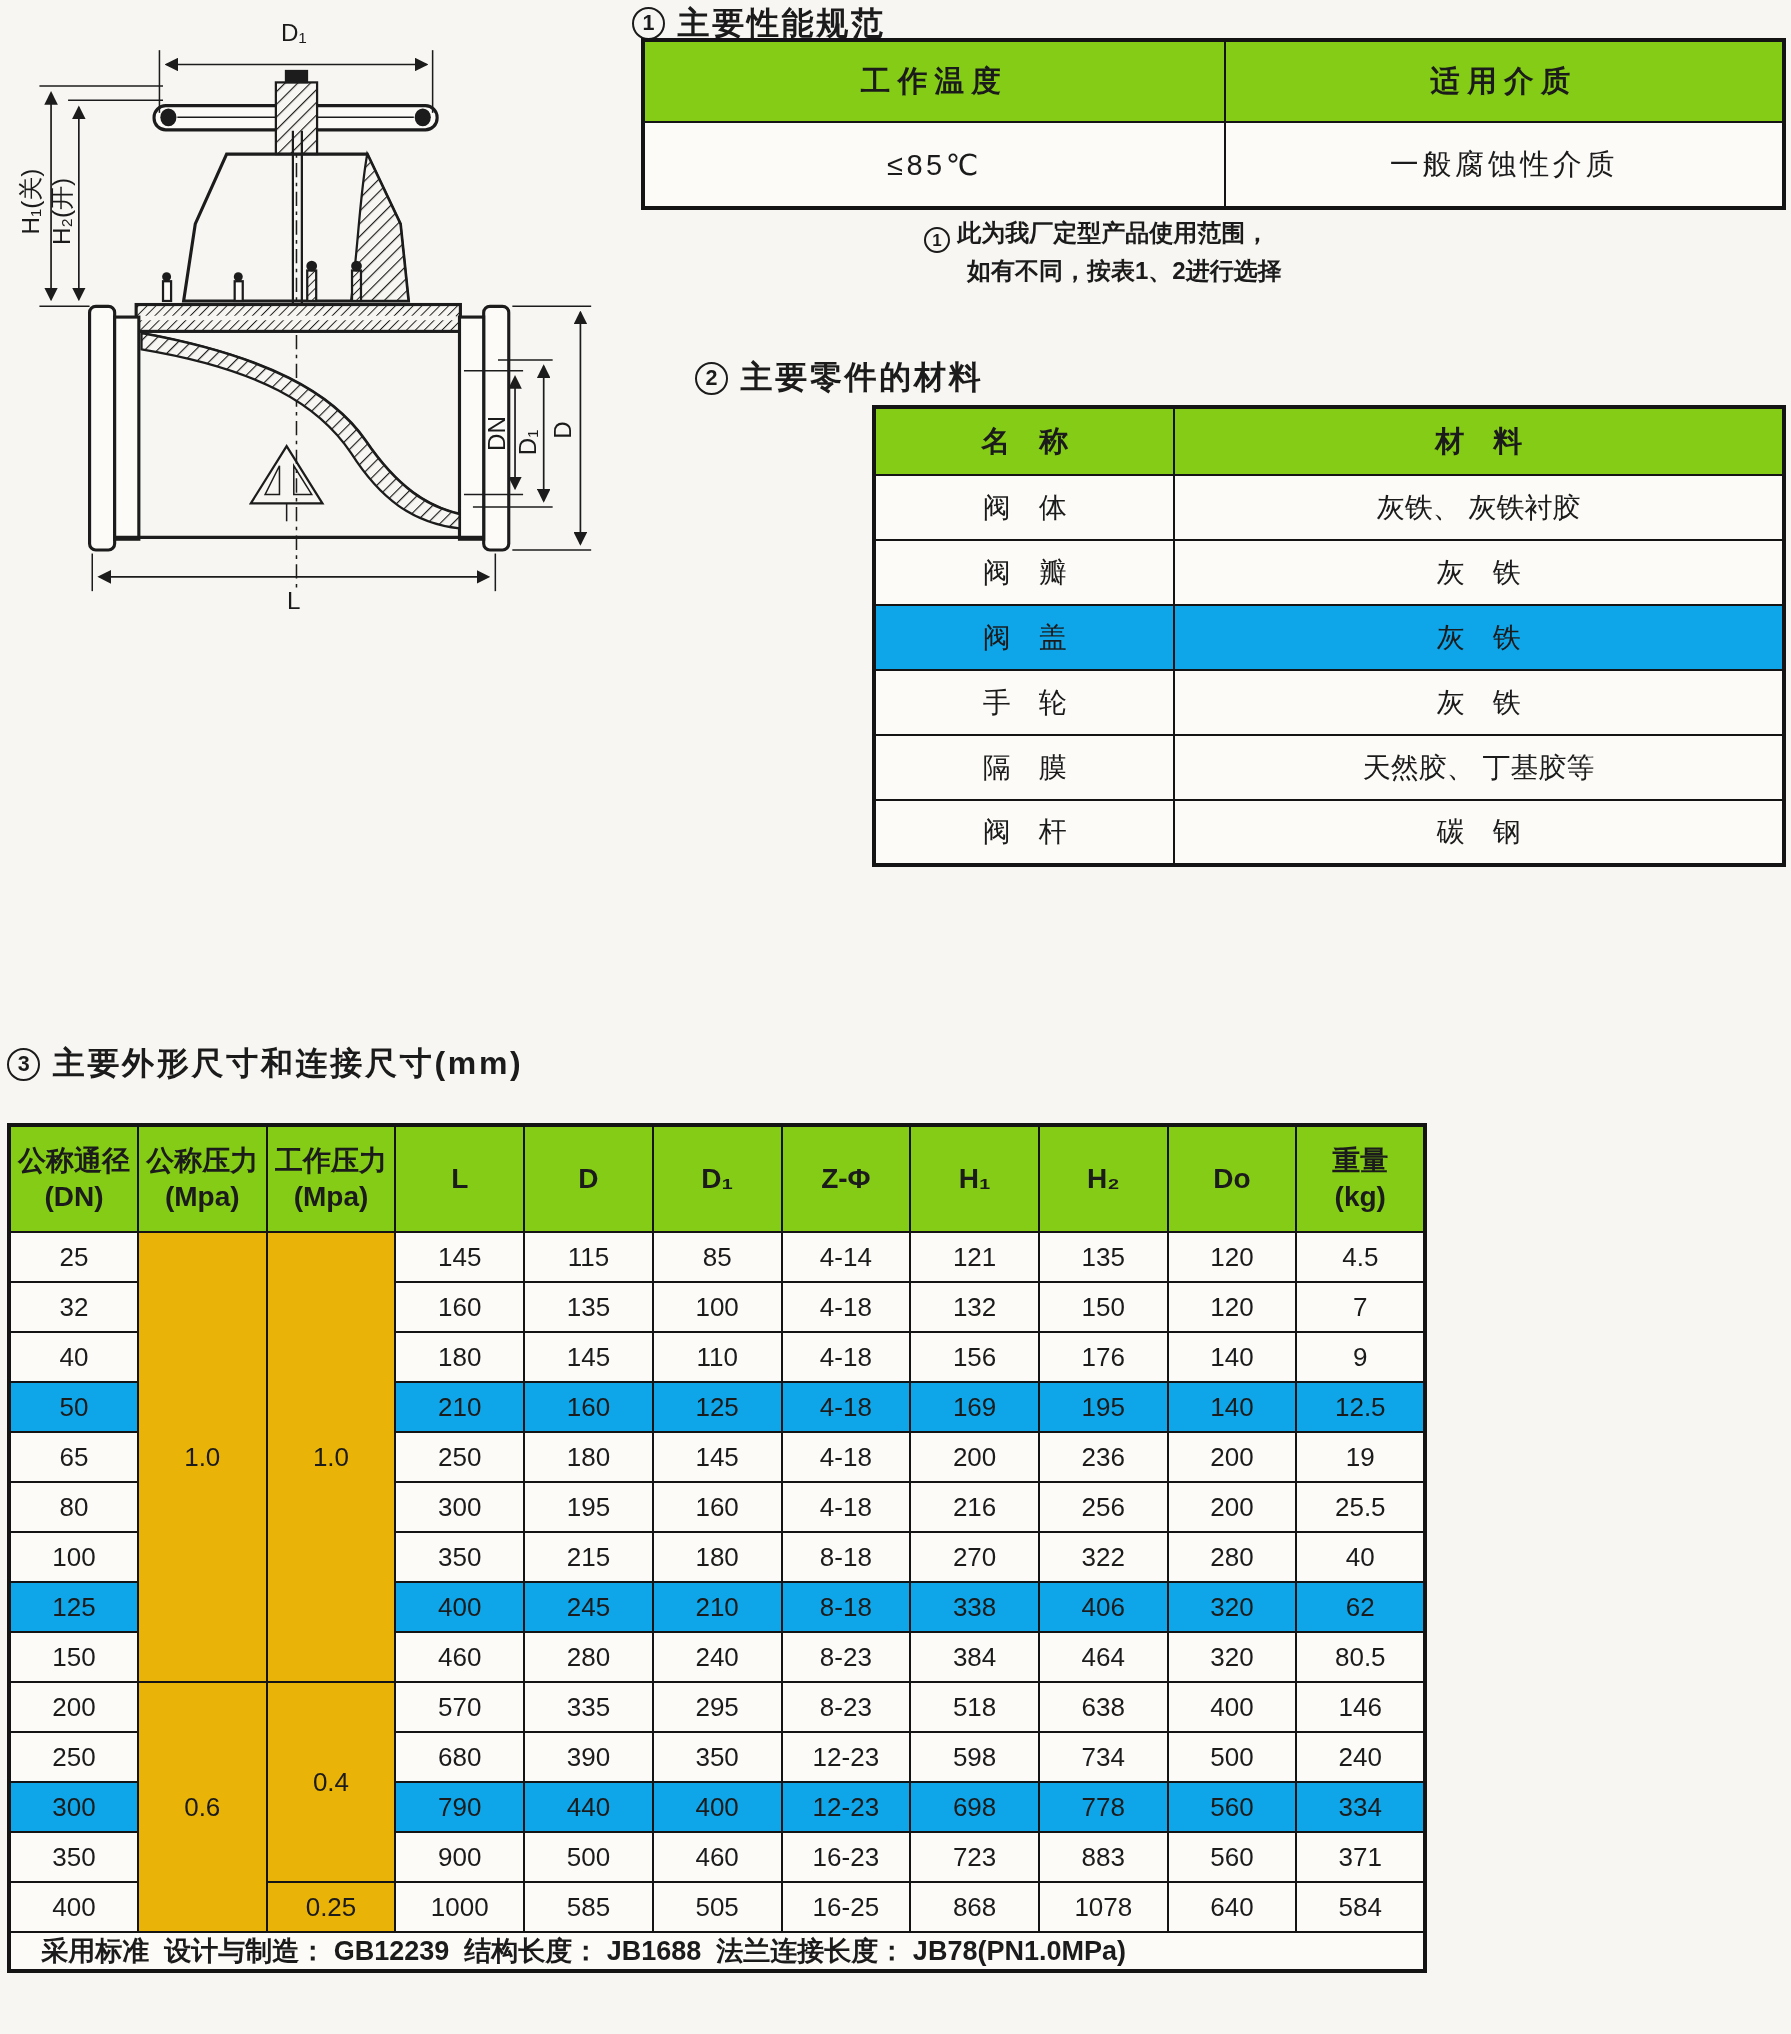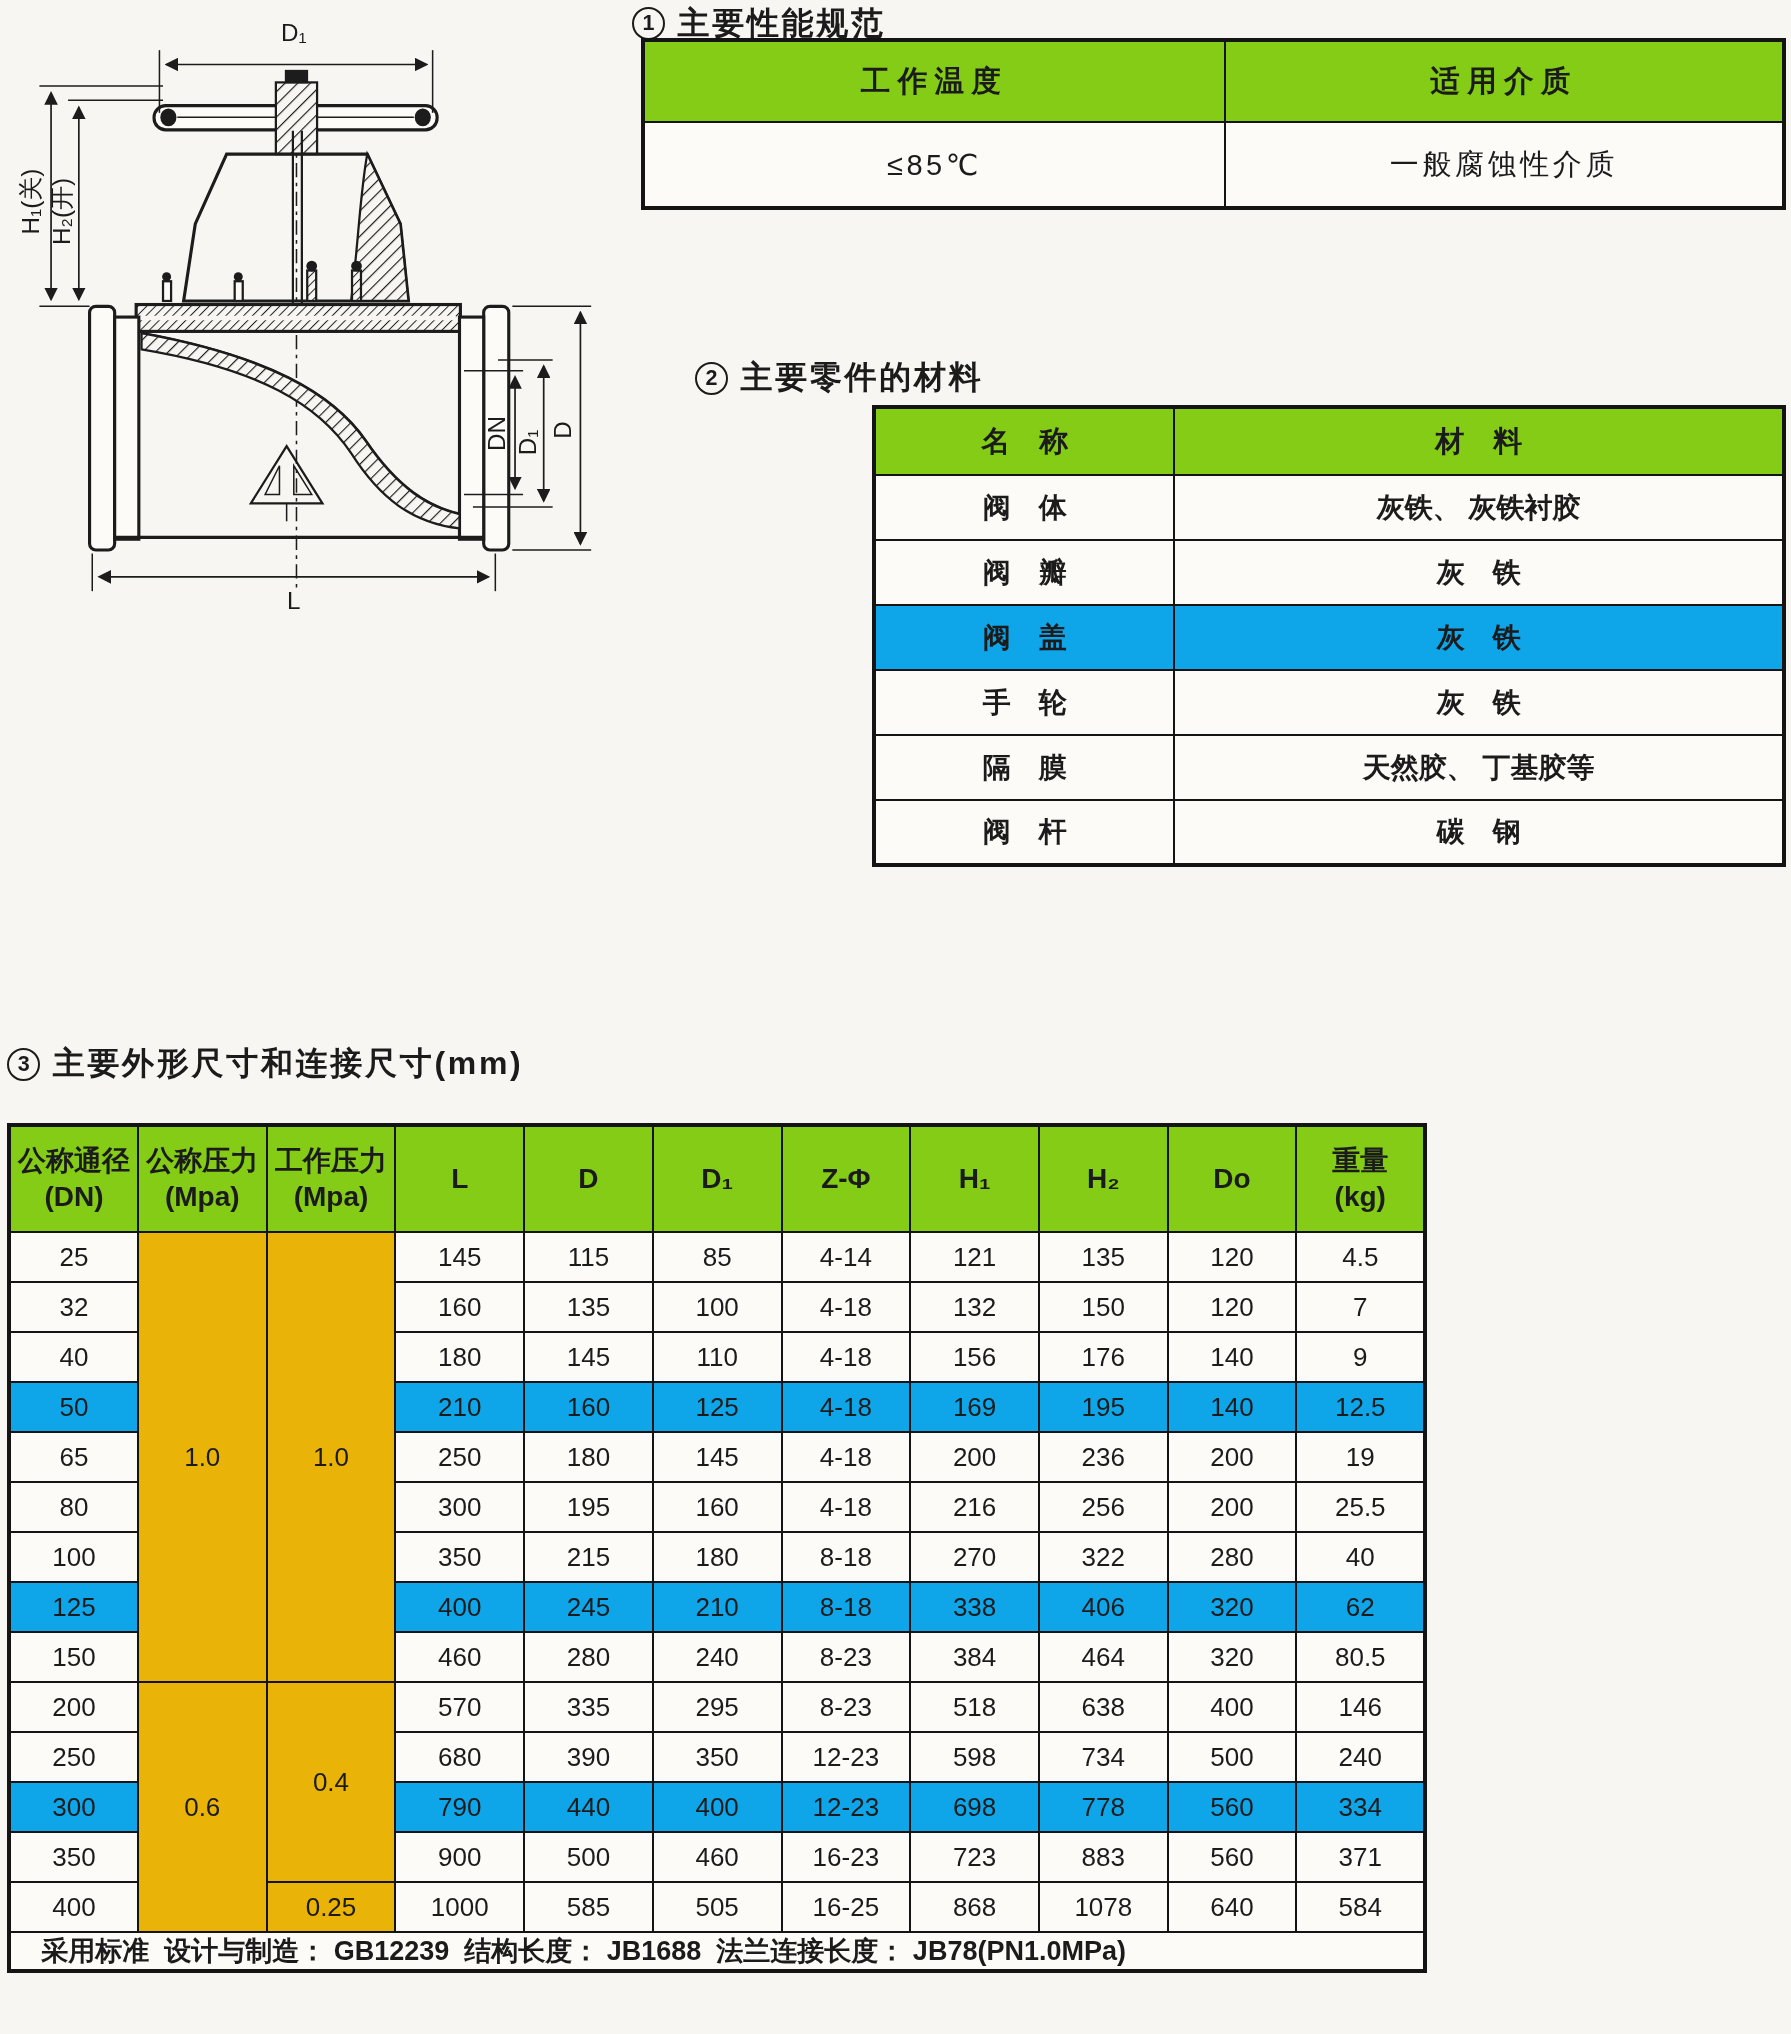--- a/index.html
+++ b/index.html
@@ -19,21 +19,21 @@
     align-items:center; justify-content:center;
     font-size:21.5px; font-weight:700; letter-spacing:0;
   }
   table { position:absolute; border-collapse:collapse; table-layout:fixed; background:#fcfbf8; }
   th, td { border:2.7px solid #141414; text-align:center; vertical-align:middle; }
   table { border:4.5px solid #141414; }
   th { background:#84cc16; font-weight:700; }
   #table1 th { height:82px; font-size:29.6px; letter-spacing:7.2px; }
   #table1 td { height:86px; font-size:29px; letter-spacing:3.6px; }
   #table2 th { height:68px; font-size:29px; }
-  #table2 td { height:65px; font-size:28px; font-weight:700; }
+  #table2 td { height:65px; font-size:28px; font-weight:400; }
   tr.shaded td { background:#0ea5e9; }
   td.merged { background:#eab308; }
   #table3 th { height:107px; font-size:28px; line-height:1.3; }
   #table3 td { height:50px; font-size:26px; }
   #table3 td.foot {
     height:39px; text-align:left; padding-left:30px;
     font-weight:700; font-size:27px; white-space:pre;
   }
   .note { position:absolute; font-size:24px; font-weight:700; line-height:35px; }
   .note .circ { width:26px; height:26px; font-size:17px; border-width:2.2px; margin-right:7.2px; vertical-align:-4.5px; }
@@ -169,20 +169,28 @@
       <th>工作温度</th>
       <th>适用介质</th>
     </tr>
     <tr>
       <td>≤85℃</td>
       <td>一般腐蚀性介质</td>
     </tr>
   </tbody>
     </table>
 
+  <div class="note" style="left:924px; top:215px;">
+    <div class="note-line">
+      <span class="circ">1</span><span>此为我厂定型产品使用范围，</span>
+    </div>
+    <div class="note-line indent">
+      <span>如有不同，按表1、2进行选择</span>
+    </div>
+  </div>
 
   <div class="sec-title" style="left:695px; top:356px;">
     <span class="circ">2</span>
     <span>主要零件的材料</span>
   </div>
 
   <table id="table2" style="left:872px; top:405px; width:914px;">
     <colgroup>
         <col style="width:33%">
         <col style="width:67%">

